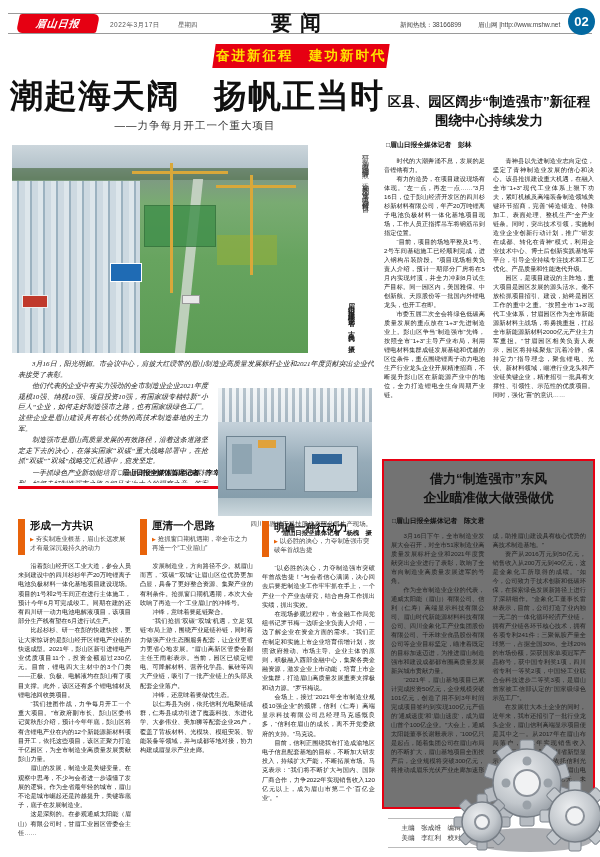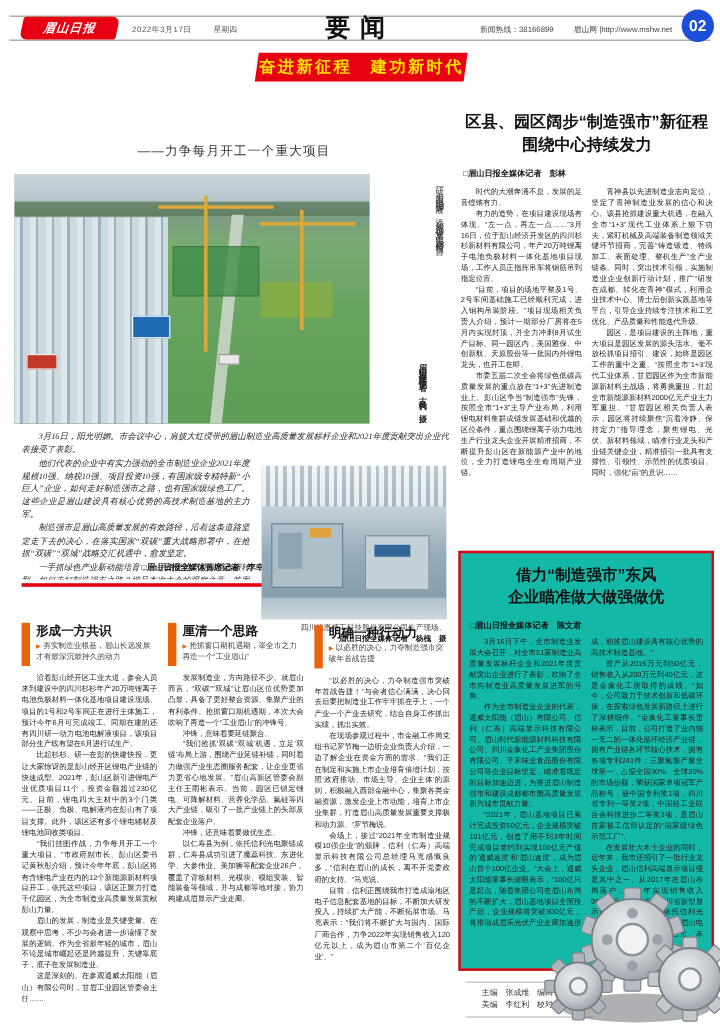--- a/index.html
+++ b/index.html
@@ -10,21 +10,21 @@
   .rule.r1{top:13px}.rule.r2{top:33px}
   .masthead{position:absolute;left:18px;top:14px;width:80px;height:19px;background:#e60012;
             transform:skewX(-12deg);border-radius:2px 6px 2px 6px;display:flex;align-items:center;justify-content:center;}
   .masthead span{color:#fff;font-size:10px;font-weight:bold;font-style:italic;transform:skewX(6deg);letter-spacing:1px;}
   .hdate{position:absolute;left:110px;top:21px;font-size:6.5px;color:#555;letter-spacing:.5px;}
   .hweek{position:absolute;left:178px;top:21px;font-size:6.5px;color:#555;}
   .hsection{position:absolute;left:0;right:0;top:9px;text-align:center;font-size:21px;font-weight:bold;
             font-family:"Liberation Serif",serif;letter-spacing:8px;color:#111;}
   .hhot{position:absolute;left:400px;top:21px;font-size:6.5px;color:#444;}
   .hweb{position:absolute;left:478px;top:21px;font-size:6.5px;color:#444;}
-  .pagenum{position:absolute;left:568px;top:8px;width:27px;height:27px;border-radius:50%;background:#1d4ed8;
+  .pagenum{position:absolute;left:568px;top:8px;width:27px;height:27px;border-radius:50%;background:#0369a1;
            color:#fff;font-size:13px;font-weight:bold;display:flex;align-items:center;justify-content:center;}
   
   .banner{position:absolute;left:214px;top:44px;width:174px;height:24px;background:#e60012;
           display:flex;align-items:center;justify-content:center;transform:skewX(-8deg);}
   .banner span{color:#ffe100;font-size:13.5px;font-weight:900;letter-spacing:2px;transform:skewX(8deg);white-space:nowrap;}
   
   .headline{position:absolute;left:10px;top:74px;width:370px;text-align:center;font-size:33px;font-weight:900;
             color:#101010;letter-spacing:1px;white-space:nowrap;}
   .subhead{position:absolute;left:10px;top:119px;width:370px;text-align:center;font-size:10.5px;color:#333;letter-spacing:1px;}
   
@@ -83,21 +83,21 @@
   .sec-body p{margin:0;text-indent:2em;}
   
   .rart{position:absolute;left:384px;top:92px;width:210px;}
   .rart-title{text-align:center;font-size:13.5px;font-weight:900;color:#111;line-height:19px;white-space:nowrap;}
   .rart-byline{margin:10px 0 6px 2px;font-size:6.8px;font-weight:bold;color:#111;}
   .rart-body{height:292px;overflow:hidden;column-count:2;column-gap:8px;
              font-size:6.2px;line-height:9px;text-align:justify;color:#222;}
   .rart-body p{margin:0;text-indent:2em;}
   
   .boxart{position:absolute;left:382px;top:459px;width:213px;height:350px;border:2.5px solid #e60012;
-          box-sizing:border-box;padding:9px 7px 6px 7px;background:#14b8a6;}
+          box-sizing:border-box;padding:9px 7px 6px 7px;background:#737373;}
   .box-title{text-align:center;font-size:13px;font-weight:900;color:#111;line-height:18.5px;white-space:nowrap;}
   .box-byline{margin:9px 0 5px 1px;font-size:6.8px;font-weight:bold;color:#111;}
   .box-body{height:252px;overflow:hidden;column-count:2;column-gap:8px;
             font-size:6.2px;line-height:9px;text-align:justify;color:#222;}
   .box-body p{margin:0;text-indent:2em;}
   
   .gears{position:absolute;left:452px;top:728px;width:148px;height:129px;z-index:6;}
   
   .pfooter{position:absolute;left:388px;top:818px;width:106px;border-top:1px solid #bbb;border-bottom:1px solid #bbb;
            padding:4px 0;text-align:center;font-size:6.6px;line-height:10px;color:#333;}
@@ -116,20 +116,21 @@
   <div class="hweek">星期四</div>
   <div class="hsection">要闻</div>
   <div class="hhot">新闻热线：38166899</div>
   <div class="hweb">眉山网 |http://www.mshw.net</div>
   <div class="pagenum">02</div>
 
   <div class="banner">
     <span>奋进新征程　建功新时代</span>
   </div>
 
+  <div class="headline">潮起海天阔　扬帆正当时</div>
   <div class="subhead">——力争每月开工一个重大项目</div>
 
   <div class="photo1">
     <div class="p1-sky"></div>
     <div class="p1-trees"></div>
     <div class="p1-frame"></div>
     <div class="p1-road"></div>
     <div class="p1-net1"></div>
     <div class="p1-net2"></div>
     <div class="p1-crane-mast" style="left:158px;top:18px;height:130px;"></div>

